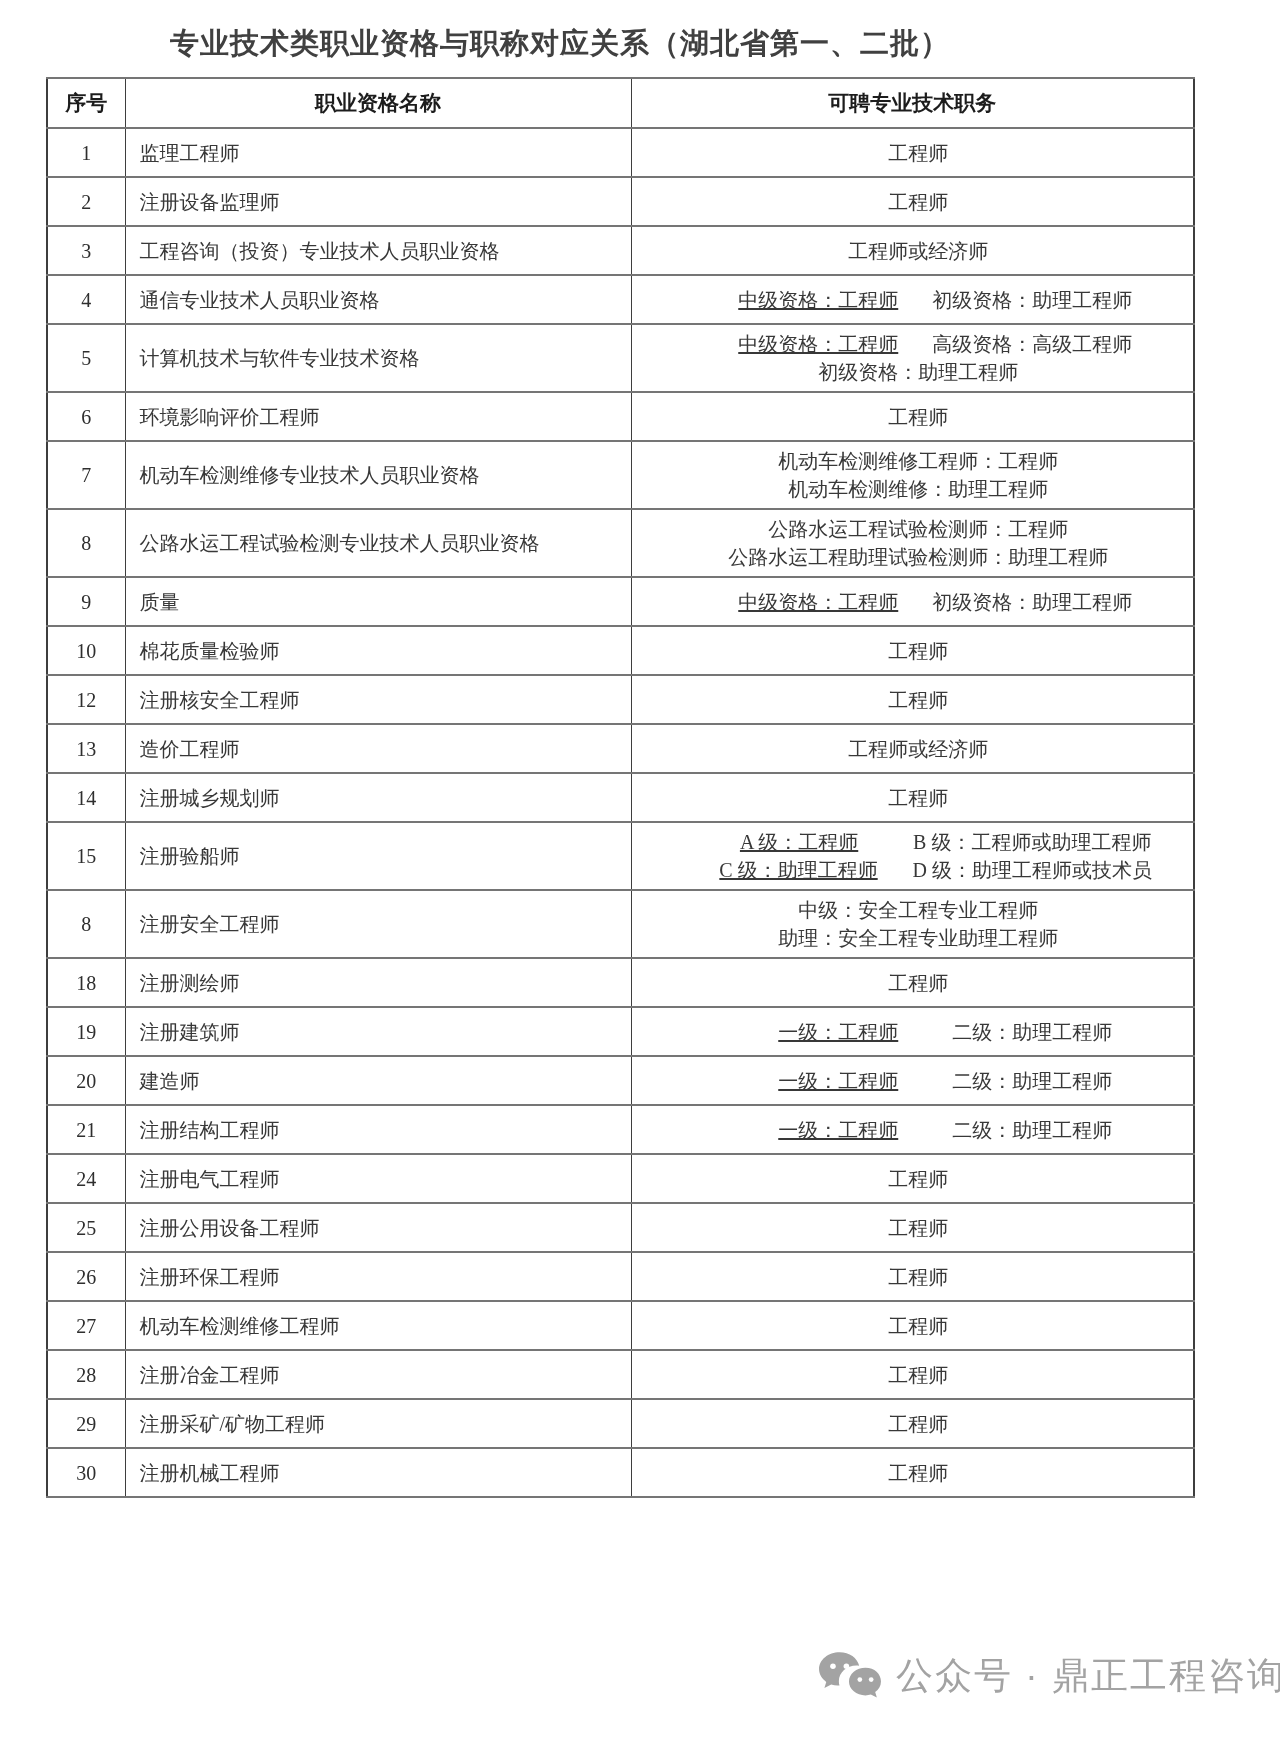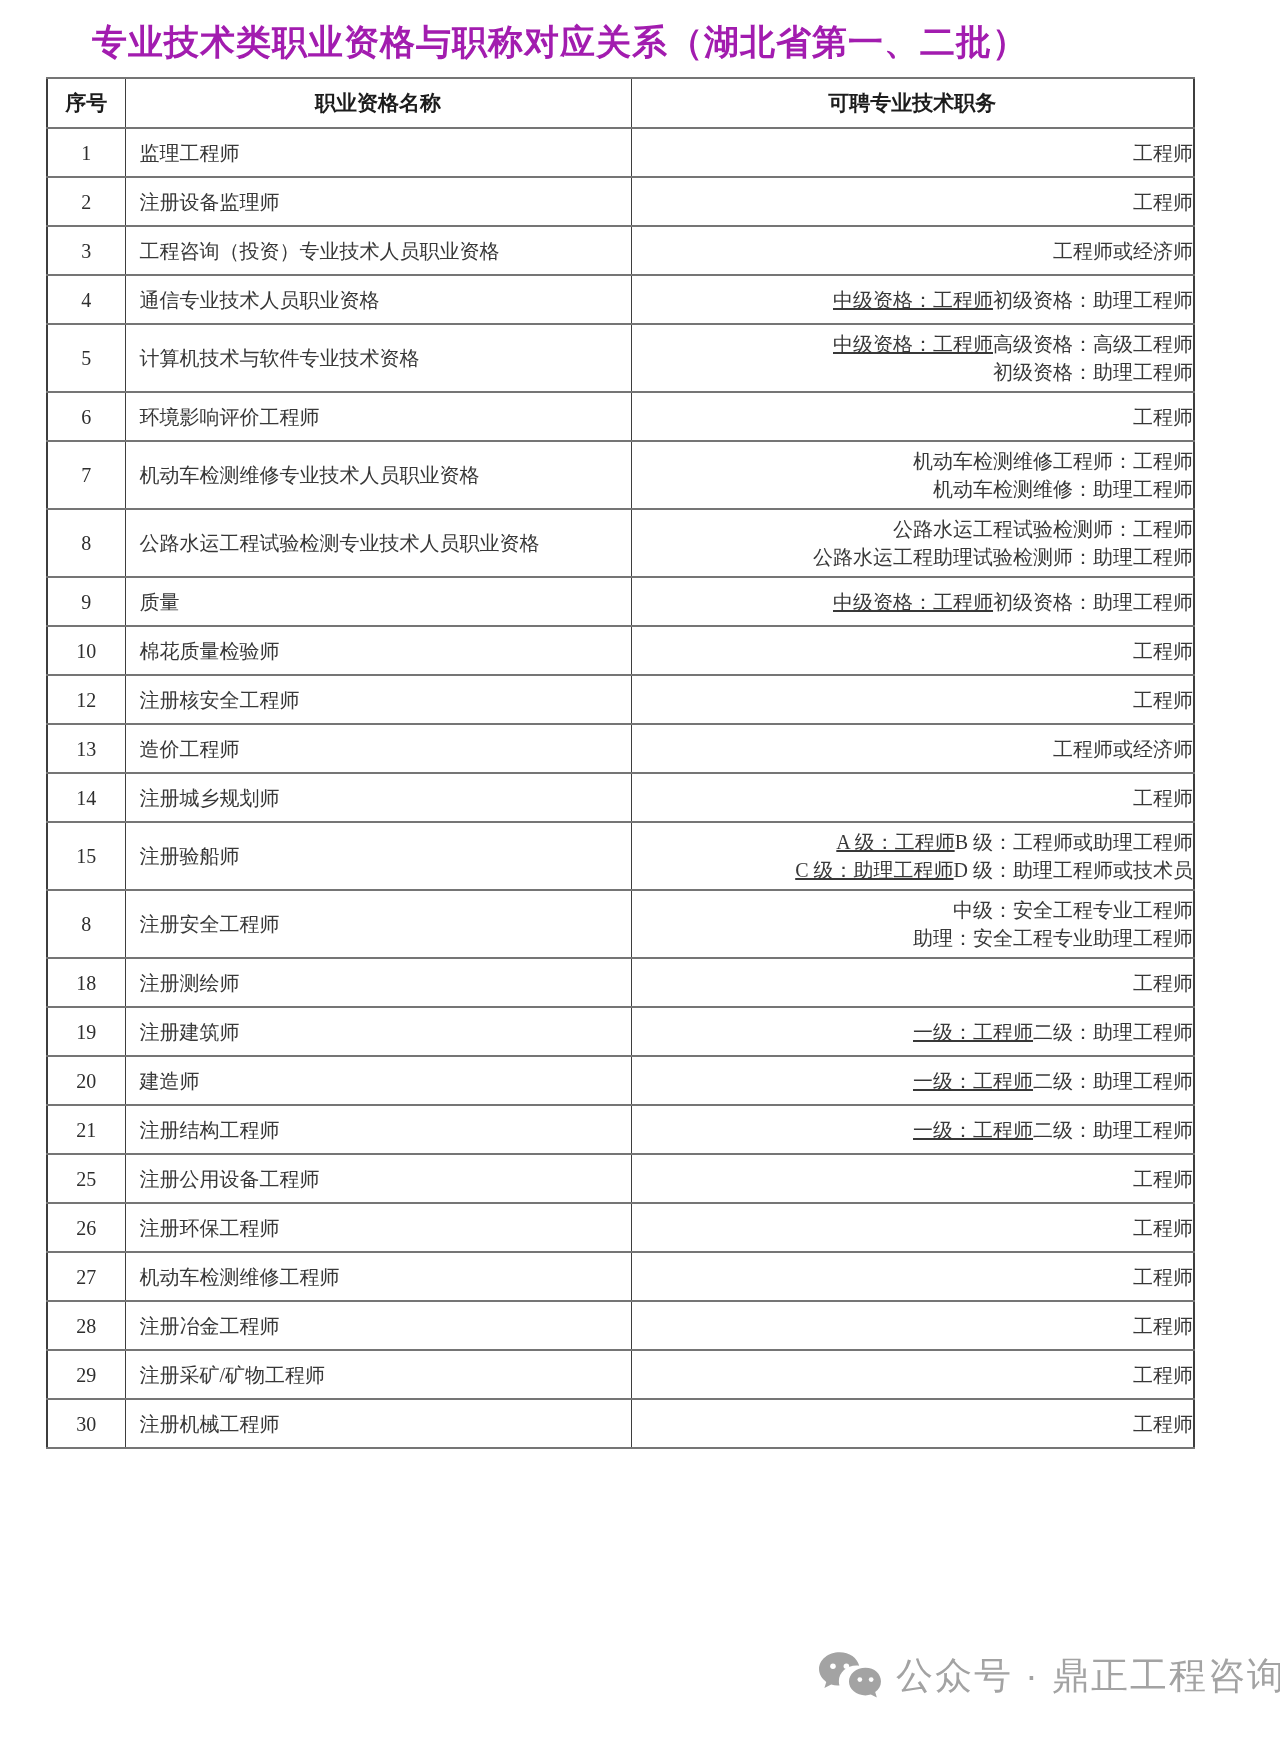--- a/index.html
+++ b/index.html
@@ -4,21 +4,21 @@
 <style>
   html,body{margin:0;padding:0;}
   body{
     width:1280px;height:1738px;background:#ffffff;position:relative;
     font-family:"Liberation Serif","DejaVu Serif",serif;
     color:#383838;overflow:hidden;
   }
   .page{position:relative;width:1280px;height:1738px;}
   .title{
     width:1120px;margin:0;padding-top:24px;text-align:center;
-    font-size:35px;font-weight:bold;color:#a21caf;line-height:38px;
+    font-size:29px;font-weight:bold;color:#404040;line-height:38px;
     letter-spacing:1px;
   }
   table.qual{
     border-collapse:collapse;table-layout:fixed;
     margin:15px 0 0 46px;width:1147px;
     border:2px solid #3e3e3e;
     background:#ffffff;
     padding-left:18px;
   }
   col.c1{width:78px;} col.c2{width:506px;} col.c3{width:563px;}
@@ -27,21 +27,21 @@
     border-top:2px solid #757575;border-bottom:2px solid #757575;
     vertical-align:middle;font-size:20px;line-height:28px;
     padding:0;box-sizing:border-box;
   }
   thead tr{height:50px;}
   thead th{font-weight:bold;color:#1c1c1c;text-align:center;font-size:21px;}
   tbody tr{height:49px;}
   tbody tr.tall{height:68px;}
   td.idx{text-align:center;color:#2e2e2e;}
   td.qname{padding-left:14px;text-align:left;}
-  td.titles{padding-left:12px;text-align:right;}
+  td.titles{padding-left:12px;text-align:center;}
   td.titles .line{white-space:nowrap;}
   td.titles .seg-first{display:inline-block;width:228px;text-decoration:underline;}
   .watermark{
     position:absolute;left:818px;top:1648px;height:56px;
     display:flex;align-items:center;gap:14px;z-index:5;
     color:#a3a3a3;font-family:"Liberation Sans","DejaVu Sans",sans-serif;
     font-size:37px;letter-spacing:2px;white-space:nowrap;
   }
   .watermark .wicon{display:inline-flex;align-items:center;}
 </style>
@@ -198,20 +198,27 @@
           </td>
         </tr>
         <tr>
           <td class="idx">21</td>
           <td class="qname">注册结构工程师</td>
           <td class="titles">
             <div class="line"><span class="seg-first">一级：工程师</span><span>二级：助理工程师</span></div>
           </td>
         </tr>
         <tr>
+          <td class="idx">24</td>
+          <td class="qname">注册电气工程师</td>
+          <td class="titles">
+            <div class="line"><span>工程师</span></div>
+          </td>
+        </tr>
+        <tr>
           <td class="idx">25</td>
           <td class="qname">注册公用设备工程师</td>
           <td class="titles">
             <div class="line"><span>工程师</span></div>
           </td>
         </tr>
         <tr>
           <td class="idx">26</td>
           <td class="qname">注册环保工程师</td>
           <td class="titles">

